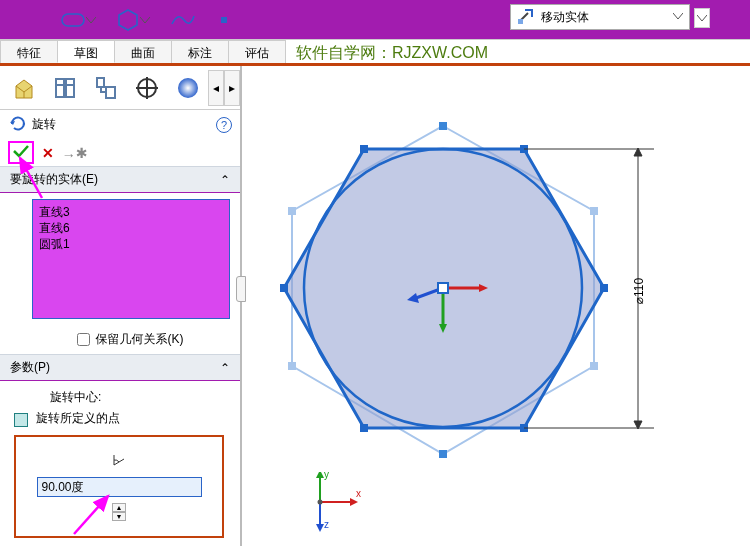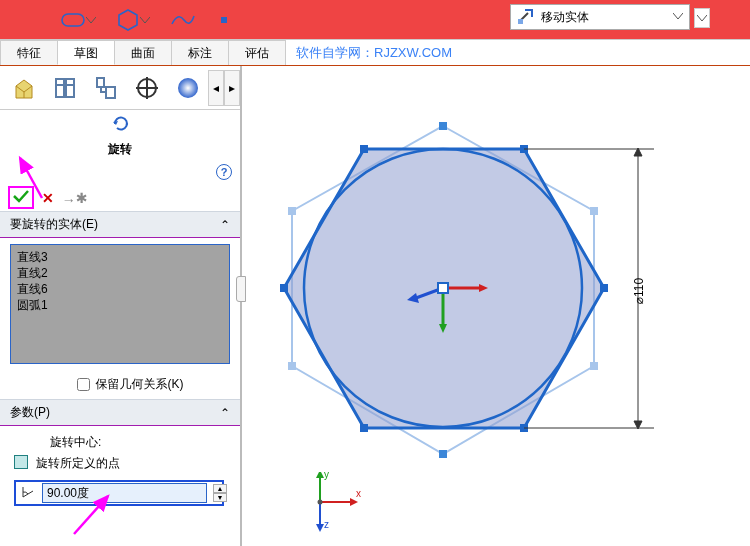--- a/index.html
+++ b/index.html
@@ -1,63 +1,63 @@
 <!DOCTYPE html>
 <html><head>
   <meta charset="utf-8">
   <style>
     * { margin: 0; padding: 0; box-sizing: border-box; font-family: "Microsoft YaHei", sans-serif; }
     body { width: 750px; height: 546px; background: #fff; position: relative; overflow: hidden; font-size: 12px; }
     
     
-    .ribbon-top { height: 40px; border-bottom: 1px solid #ccc; display: flex; align-items: center; padding-left: 60px; gap: 20px; background: #ef4444; position: relative;}
+    .ribbon-top { height: 40px; border-bottom: 1px solid #ccc; display: flex; align-items: center; padding-left: 60px; gap: 20px; background: #a21caf; position: relative;}
     .shape-icon { display:inline-flex; align-items:center; justify-content:center;}
     .rib-dropdown { position:absolute; right: 60px; top: 4px; width: 180px; height: 26px; border:1px solid #aaa; background:#fff; display:flex; align-items:center; padding:0 6px;}
     .rib-dropdown .dd-icon { margin-right:6px;}
     .rib-dd-caret { position:absolute; right:6px;}
     .dropdown-caret {position:absolute; right:40px; top:8px; width:16px; height:20px; border:1px solid #ccc; background:#fff; display:flex; align-items:center; justify-content:center;}
     
-    .tab-bar { height: 26px; display:flex; border-bottom:1px solid #c2410c; background:#fff;}
+    .tab-bar { height: 26px; display:flex; border-bottom:3px solid #c2410c; background:#fff;}
     .tab { padding: 4px 16px; border:1px solid #ccc; border-bottom:none; background:#f5f5f5; margin-right:-1px; cursor:pointer;}
     .tab.active { background:#fff; border-bottom:1px solid #fff; position:relative; z-index:2;}
-    .watermark { position:absolute; left: 296px; font-size:13px; color:#3b82f6; line-height:26px;}
+    .watermark { position:absolute; left: 296px; font-size:16px; color:#4d7c0f; line-height:26px;}
     
     
     .view-tools { position:absolute; right: 10px; top: 68px; display:flex; gap:6px;}
     .view-tools .tool { width:30px; height:30px; display:flex; align-items:center; justify-content:center;}
     
     
     .left-panel { position:absolute; left:0; top:66px; width:242px; height:480px; border-right:2px solid #bbb; background:#fff;}
     .panel-tabs { height:44px; display:flex; border-bottom:1px solid #ccc; align-items:center; padding-left:4px; gap:0; overflow:hidden;}
     .panel-tabbtn { width:46px; height:40px; border:1px solid #fff; display:flex; align-items:center; justify-content:center; cursor:pointer;}
     .panel-arrows { margin-left:auto; display:flex;}
     .panel-arrow { width:16px; height:36px; border:1px solid #ccc; display:flex; align-items:center; justify-content:center; cursor:pointer; background:#f5f5f5;}
     
-    .title-row { display:flex; align-items:center; padding: 4px 8px; font-weight:bold; gap:6px;flex-direction:column;}
+    .title-row { display:flex; align-items:center; padding: 4px 8px; font-weight:normal; gap:6px;}
     .title-row .help { margin-left:auto; color:#2a64c8; border:1px solid #2a64c8; border-radius:50%; width:16px; height:16px; display:flex; align-items:center; justify-content:center; font-size:11px;}
     
     .confirm-row { display:flex; align-items:center; padding: 2px 8px; gap:8px; position:relative;}
     .green-check-wrap { border: 2px solid #ff00ff; padding: 0 2px;}
     .red-x { color:#c00; font-weight:bold; font-size:14px;}
     .pin { color:#888; font-size:14px;}
     
     .section-head { background:#e9edf2; border-top:1px solid #cfd6df; border-bottom:1px solid #a21caf; padding:4px 10px; display:flex; align-items:center; font-weight:normal;}
     .section-head .chev { margin-left:auto;}
     
     .entity-body { padding:6px 10px;}
-    .entity-list { border:1px solid #2a64c8; background:#a3a3a3; min-height:120px; padding:4px 6px; }
+    .entity-list { border:1px solid #2a64c8; background:#d946ef; min-height:120px; padding:4px 6px; margin-left:22px;}
     .entity-list div { line-height:16px;}
     .keep-row { padding: 6px 12px 6px 32px; display:flex; align-items:center; gap:6px;justify-content:center;}
     
     .param-body { padding:6px 14px;}
     .param-label { margin:2px 0 2px 36px;}
-    .def-row { display:flex; align-items:flex-start; gap:8px; margin-top:4px;}
+    .def-row { display:flex; align-items:flex-end; gap:8px; margin-top:4px;}
     .teal-box { width:14px; height:14px; border:1px solid #208080; background:#c4e8e8;}
     
-    .angle-row { margin-top:8px; display:flex; align-items:center; gap:6px; border:2px solid #1d4ed8; padding:1px 4px; width:210px;}
+    .angle-row { margin-top:8px; display:flex; align-items:center; gap:6px; border:2px solid #c2410c; padding:15px 4px; width:210px;flex-direction:column;}
     .angle-input { flex:1; border:1px solid #2a64c8; padding:2px 4px; font-size:12px; background:#e6f0fc;}
     .spin { display:flex; flex-direction:column;}
     .spin div{ width:14px; height:9px; border:1px solid #aaa; font-size:7px; line-height:7px; text-align:center; background:#f5f5f5;}
     
     
     .anno-arrow1 { position:absolute; left:2px; top:150px; z-index:20;}
     .anno-arrow2 { position:absolute; left:68px; top:488px; z-index:20;}
     
     
     .canvas { position:absolute; left:244px; top:66px; right:0; bottom:0; background:#fff;}
@@ -228,21 +228,20 @@
   </div>
 
   <div class="section-head">
     <span>要旋转的实体(E)</span>
     <span class="chev">⌃</span>
   </div>
   <div class="entity-body">
 
     <div class="entity-list">
       <div>直线3</div>
-      <div>直线2</div>
       <div>直线6</div>
       <div>圆弧1</div>
     </div>
   </div>
   <div class="keep-row">
     <input type="checkbox" style="">
     <span>保留几何关系(K)</span>
   </div>
 
   <div class="section-head">

